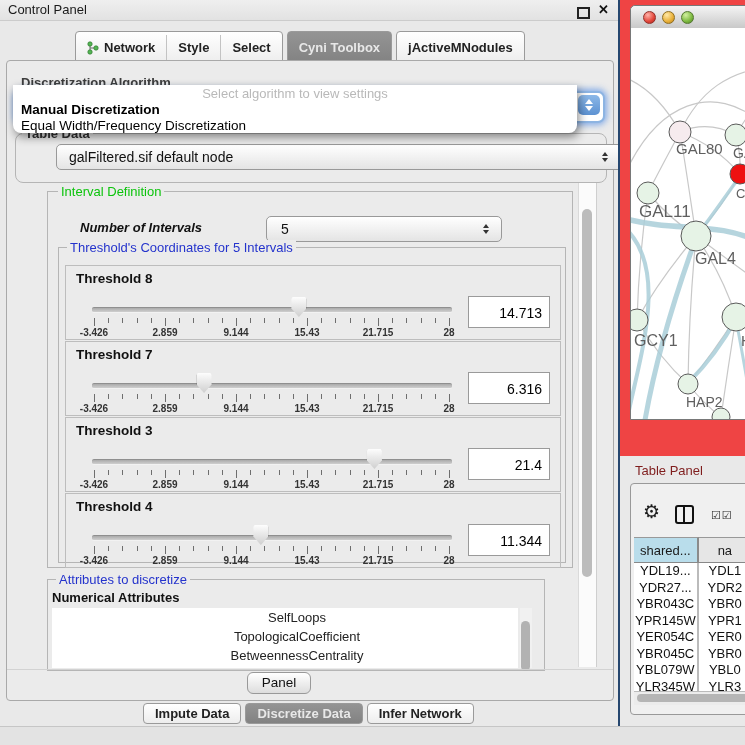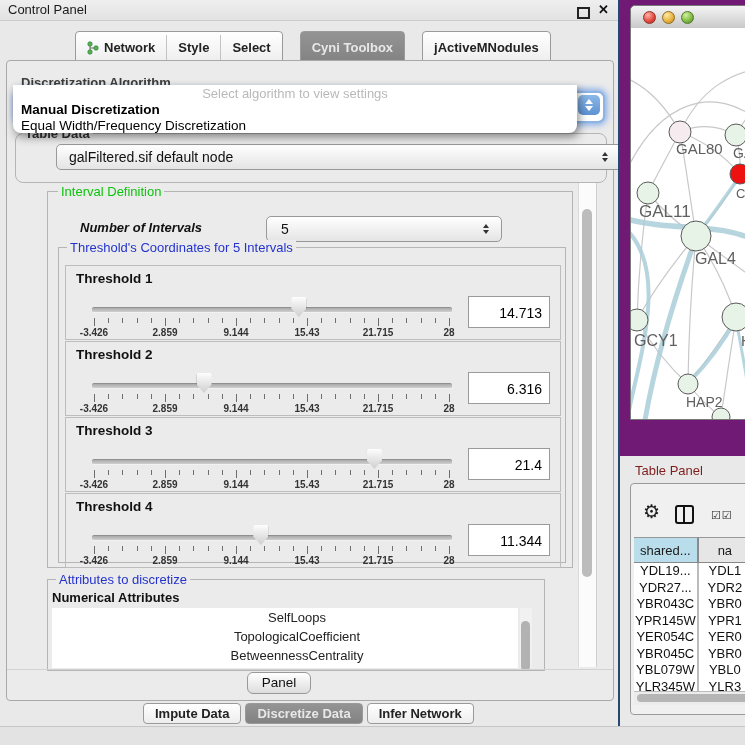--- a/index.html
+++ b/index.html
@@ -8,21 +8,21 @@
        -webkit-font-smoothing:antialiased;}
 
   
   #control-panel{position:absolute;left:0;top:0;width:618px;height:745px;background:#e9e9e9;}
   #cp-titlebar{position:absolute;left:0;top:0;width:618px;height:20px;
      background:linear-gradient(#efefef,#e2e2e2);border-bottom:1px solid #cccccc;}
   #cp-title{position:absolute;left:8px;top:2px;font-size:13px;color:#1a1a1a;}
   #float-icon{position:absolute;right:28px;top:7px;width:9px;height:8px;border:2px solid #222;}
   #close-icon{position:absolute;right:9px;top:2px;font-size:13px;font-weight:bold;color:#111;}
 
-  #cp-tabrow{position:absolute;left:75px;top:31px;height:33px;display:flex;align-items:stretch;gap:13px;}
+  #cp-tabrow{position:absolute;left:75px;top:31px;height:33px;display:flex;align-items:stretch;}
   .tabseg{display:flex;border:1px solid #9a9a9a;border-radius:4px;
      background:linear-gradient(#ffffff,#ededed);margin-right:4px;overflow:hidden;}
   .tabitem{display:flex;align-items:center;padding:0 11px;font-size:13px;font-weight:bold;color:#222;}
   .tabdiv{width:1px;background:#c3c3c3;margin:3px 0;}
   .tabseg.dark{background:linear-gradient(#949494,#828282);}
   .tabseg.dark .tabitem{color:#e8e8e8;}
   #net-icon{width:12px;height:14px;margin-right:5px;}
 
   #outer-box{position:absolute;left:6px;top:60px;width:606px;height:639px;
      border:1px solid #a9a9a9;border-radius:4px;background:#ebebeb;}
@@ -111,21 +111,21 @@
   #apply-btn{position:absolute;left:240px;top:611px;width:62px;height:20px;border:1px solid #999;
      border-radius:6px;background:linear-gradient(#ffffff,#dddddd);font-size:13.5px;color:#111;
      text-align:center;line-height:20px;}
 
   #cp-bottom-tabs{position:absolute;left:143px;top:703px;height:21px;display:flex;}
 
   #bottom-strip{position:absolute;left:0;top:726px;width:745px;height:19px;background:#e3e3e3;
      border-top:1px solid #c6c6c6;z-index:9;}
 
   
-  #desktop-blue{position:absolute;left:618px;top:0;width:127px;height:456px;background:#701a75;
+  #desktop-blue{position:absolute;left:618px;top:0;width:127px;height:456px;background:#ef4444;
      border-left:2px solid #26476f;box-sizing:border-box;overflow:hidden;}
   #mac-window{position:absolute;left:10px;top:5px;width:130px;height:415px;background:#fff;
      border:1px solid #787878;border-radius:5px 0 0 0;box-sizing:border-box;}
   #mac-titlebar{position:absolute;left:0;top:0;right:0;height:22px;
      background:linear-gradient(#f4f4f4,#c9c9c9);border-bottom:1px solid #979797;border-radius:5px 0 0 0;}
   .traffic{position:absolute;top:4.5px;width:13px;height:13px;border-radius:50%;}
   #tl-red{left:12px;background:radial-gradient(circle at 35% 28%,#ffb3aa,#e2463a 60%,#a8271f);border:1px solid #91302a;box-sizing:border-box;}
   #tl-yellow{left:31px;background:radial-gradient(circle at 35% 28%,#ffe9a8,#e8af38 60%,#b77e1e);border:1px solid #8f6e20;box-sizing:border-box;}
   #tl-green{left:50px;background:radial-gradient(circle at 35% 28%,#d2f0a0,#7cb83f 60%,#4f7f26;);border:1px solid #53772f;box-sizing:border-box;background:radial-gradient(circle at 35% 28%,#d2f0a0,#7cb83f 60%,#4f7f26);}
   #net-canvas{position:absolute;left:0;top:22px;right:0;bottom:0;background:#fff;overflow:hidden;}
@@ -219,21 +219,21 @@
         <div class="combo-text">5</div>
         <div class="plain-stepper">
           <div class="u"></div>
           <div class="d"></div>
         </div>
       </div>
       <div class="group" id="thresholds-group">
         <div class="legend blue" id="thresholds-legend">Threshold's Coordinates for 5 Intervals</div>
         <div id="thresholds">
             <div class="th-panel" style="top: 17px;">
-              <div class="th-label">Threshold 1</div>
+              <div class="th-label">Threshold 8</div>
               <div class="th-slider">
                 <div class="th-track"></div>
                 <div class="tick major" style="left: 28px;"></div>
                 <div class="tick" style="left: 42.2px;"></div>
                 <div class="tick" style="left: 56.4px;"></div>
                 <div class="tick" style="left: 70.6px;"></div>
                 <div class="tick" style="left: 84.8px;"></div>
                 <div class="tick major" style="left: 99px;"></div>
                 <div class="tick" style="left: 113.2px;"></div>
                 <div class="tick" style="left: 127.4px;"></div>
@@ -259,21 +259,21 @@
                 <span class="tick-label" style="left: 99px;">2.859</span>
                 <span class="tick-label" style="left: 170px;">9.144</span>
                 <span class="tick-label" style="left: 241px;">15.43</span>
                 <span class="tick-label" style="left: 312px;">21.715</span>
                 <span class="tick-label" style="left: 383px;">28</span>
                 <div class="th-thumb" style="left: 225.405px;"></div>
               </div>
               <div class="th-value">14.713</div>
             </div>
             <div class="th-panel" style="top: 93px;">
-              <div class="th-label">Threshold 2</div>
+              <div class="th-label">Threshold 7</div>
               <div class="th-slider">
                 <div class="th-track"></div>
                 <div class="tick major" style="left: 28px;"></div>
                 <div class="tick" style="left: 42.2px;"></div>
                 <div class="tick" style="left: 56.4px;"></div>
                 <div class="tick" style="left: 70.6px;"></div>
                 <div class="tick" style="left: 84.8px;"></div>
                 <div class="tick major" style="left: 99px;"></div>
                 <div class="tick" style="left: 113.2px;"></div>
                 <div class="tick" style="left: 127.4px;"></div>

